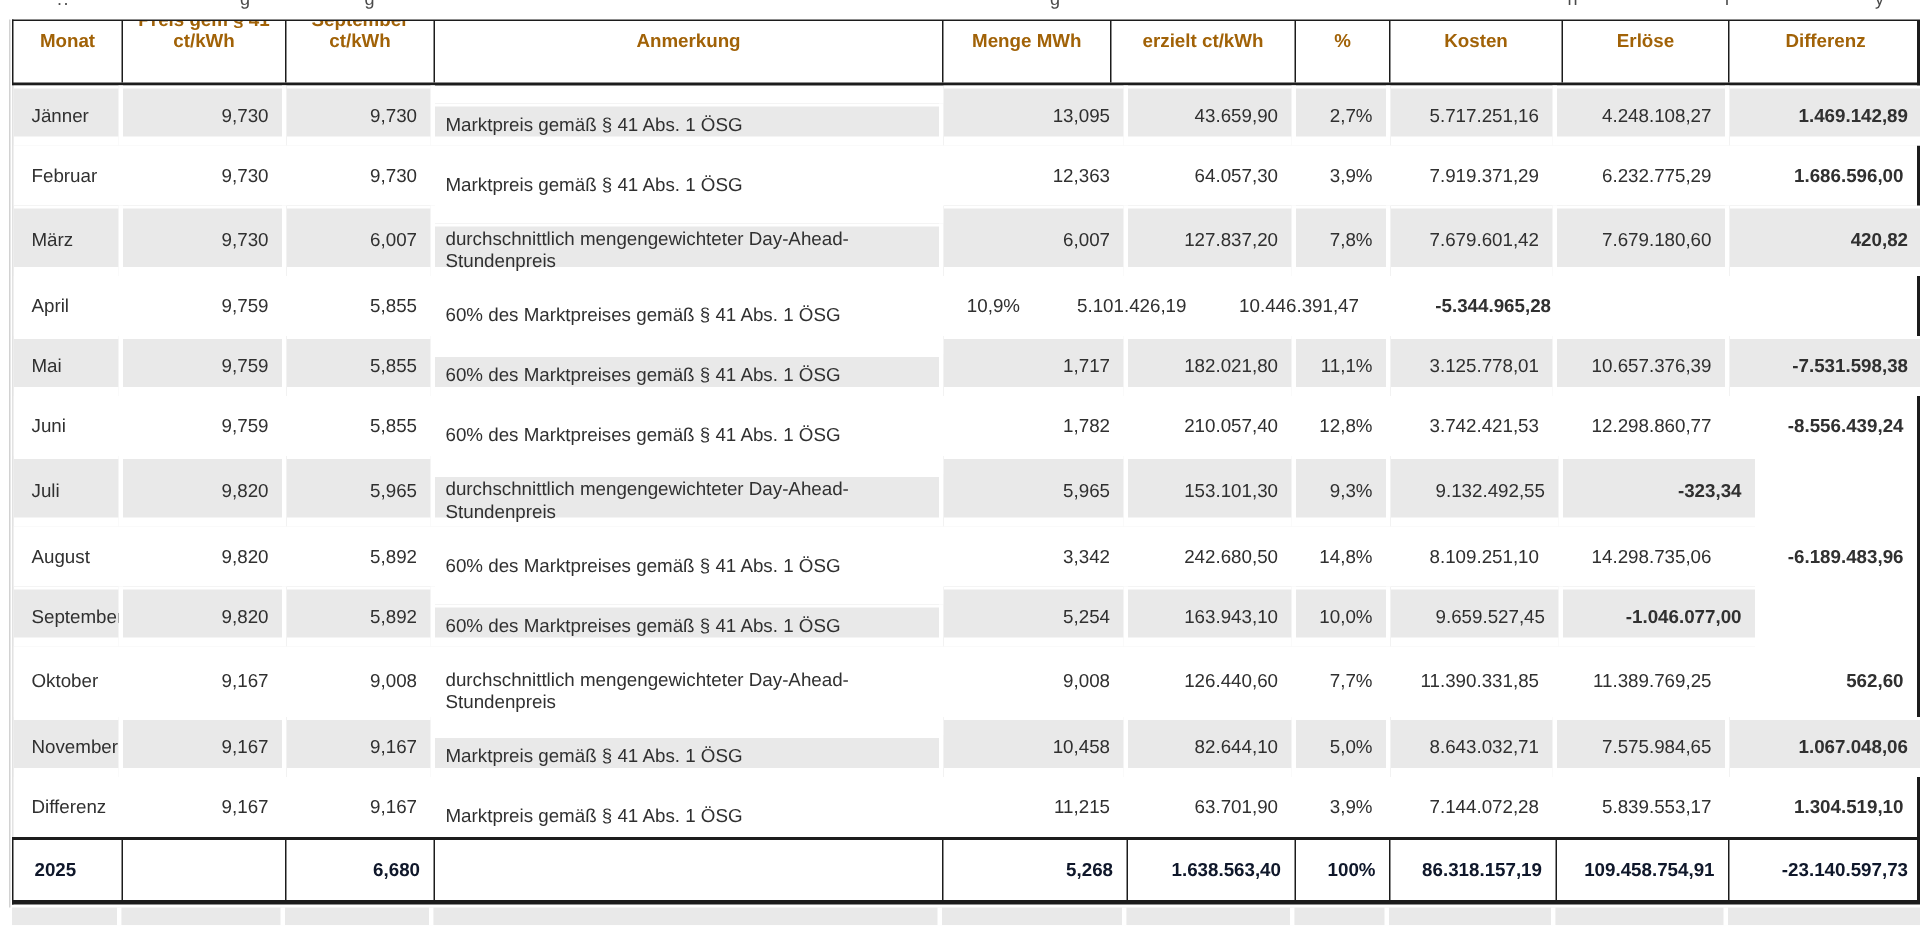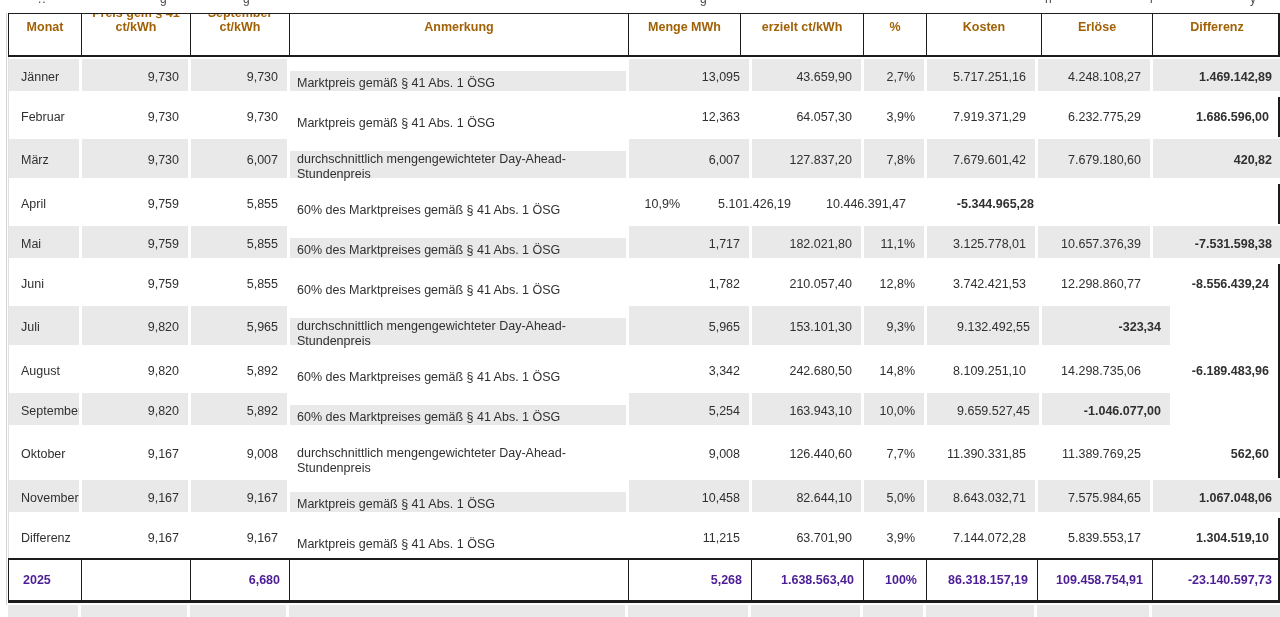--- a/index.html
+++ b/index.html
@@ -70,21 +70,21 @@
   .tbody .cell.c0 { padding-left: 12px; }
   .tbody .cell.c3 { padding-left: 7px; padding-right: 4px; margin-top: 12px; }
   .tbody .cell.a-r { padding-right: 9px; }
 
   
   .total {
     display: flex; height: 45px;
     border-top: 2px solid var(--line, #1c1c1c);
     border-bottom: 3px solid var(--line, #1c1c1c);
     border-left: 1px solid var(--line, #1c1c1c);
-    font-weight: bold; color: #4c1d95;
+    font-weight: bold; color: #0f172a;
   }
   .total .cell {
     display: flex; align-items: center;
     font-size: 12.5px;
     border-right: 1px solid var(--line, #1c1c1c);
   }
   .total .cell:last-child { border-right: 0; }
   .total .cell.c0 { padding-left: 14px; }
   .total .cell.a-r { padding-right: 9px; }
 

